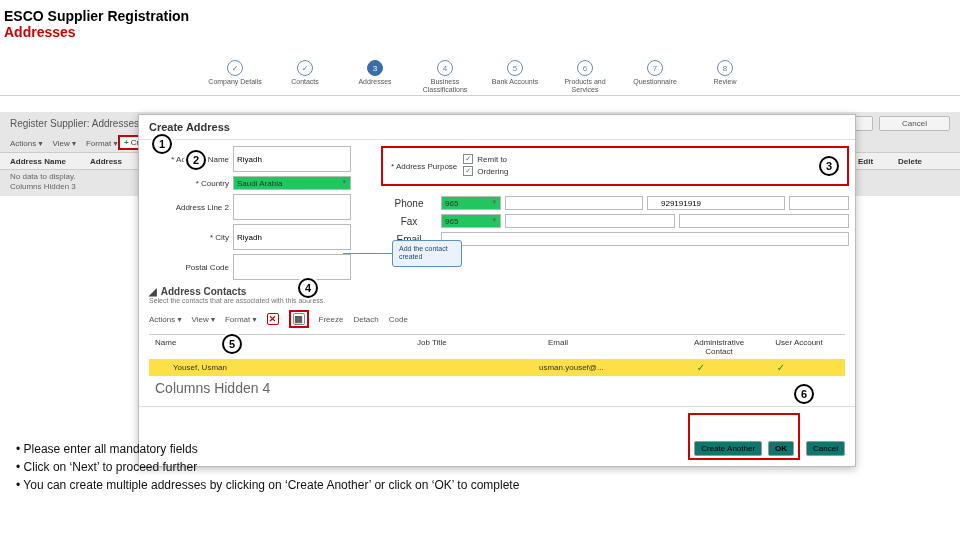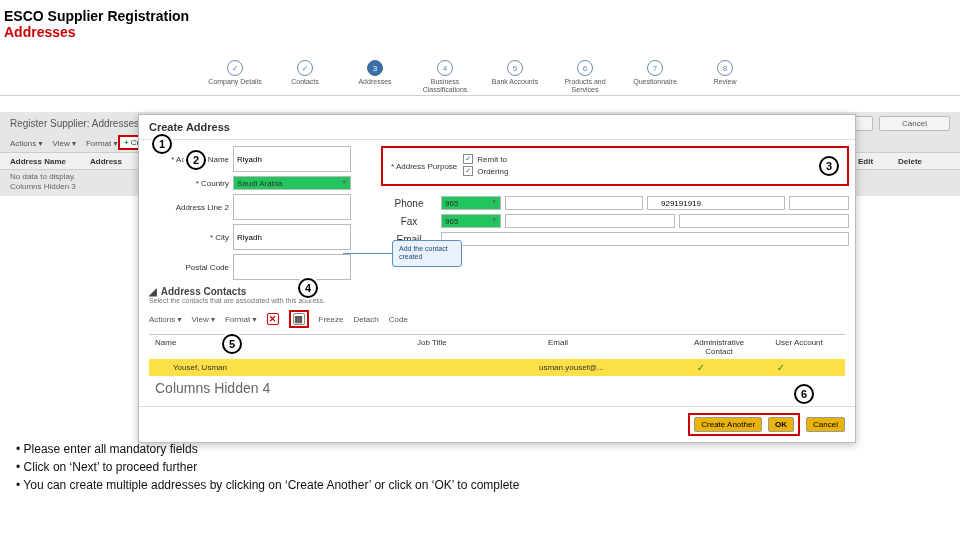--- a/index.html
+++ b/index.html
@@ -61,21 +61,21 @@
 
   .contacts-grid { margin-top: 4px; border-top: 1px solid #ccc; font-size: 8px; }
   .cg-head { display: grid; grid-template-columns: 2fr 1fr 1fr 80px 80px; padding: 3px 6px; font-weight: normal; color: #333; }
   .cg-head .center { text-align: center; }
   .cg-row { display: grid; grid-template-columns: 2fr 1fr 1fr 80px 80px; padding: 3px 24px; background: #fde047; align-items: center; }
   .cg-row .center { text-align: center; }
   .check { color: #2a8a2a; font-size: 10px; }
   .hidden-note { font-size: 14px; color: #666; padding: 4px 6px; }
 
   .popup-footer { display: flex; justify-content: flex-end; gap: 6px; padding: 6px 10px; border-top: 1px solid #ddd; font-size: 9px; align-items: center; }
-  .ftr-btn { border: 1px solid #999; background: #eab308; padding: 2px 6px; font-size: 8px; border-radius: 2px; }
+  .ftr-btn { border: 1px solid #999; background: #0f766e; padding: 2px 6px; font-size: 8px; border-radius: 2px; margin-top: 24px; }
   .ftr-btn.bold { font-weight: bold; }
   .footer-box { border: 2px solid #c00; padding: 2px 4px; display: flex; gap: 6px; align-items: center; }
 
   
   .marker { width: 20px; height: 20px; border-radius: 50%; background: #fff; border: 2px solid #000; display: flex; align-items: center; justify-content: center; font-weight: bold; font-size: 11px; color: #000; position: absolute; z-index: 50; box-shadow: 0 0 0 2px #fff; }
   .m1 { top: 78px; left: 152px; }
   .m2 { top: 94px; left: 186px; }
   .m3 { position: static; }
   .m4 { top: 222px; left: 298px; }
   .m5 { top: 278px; left: 222px; }

